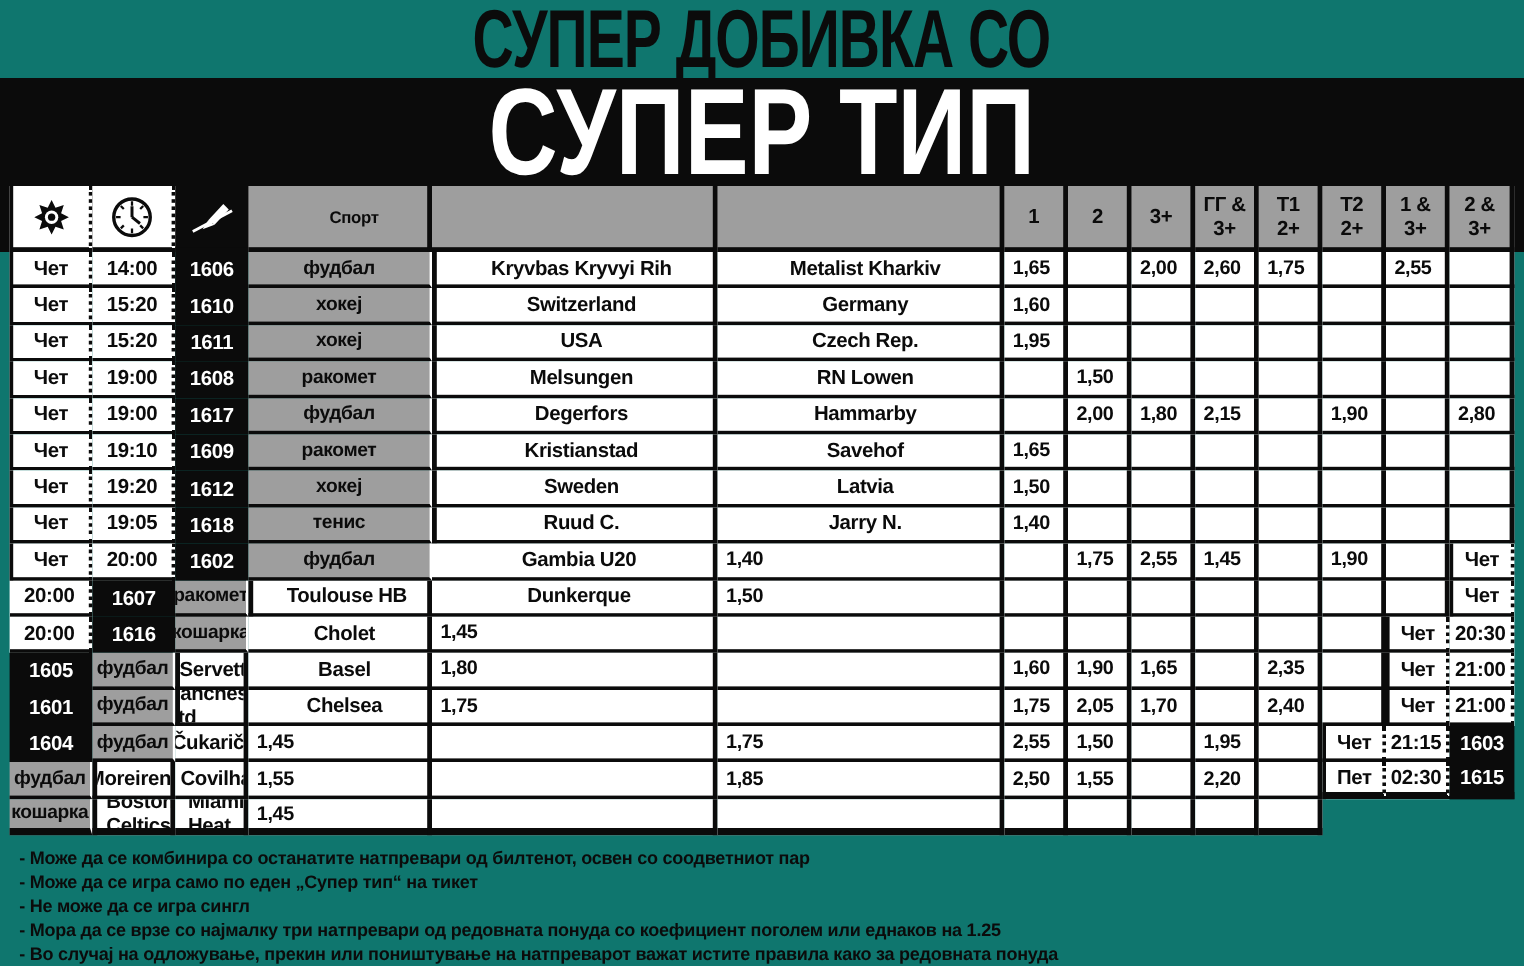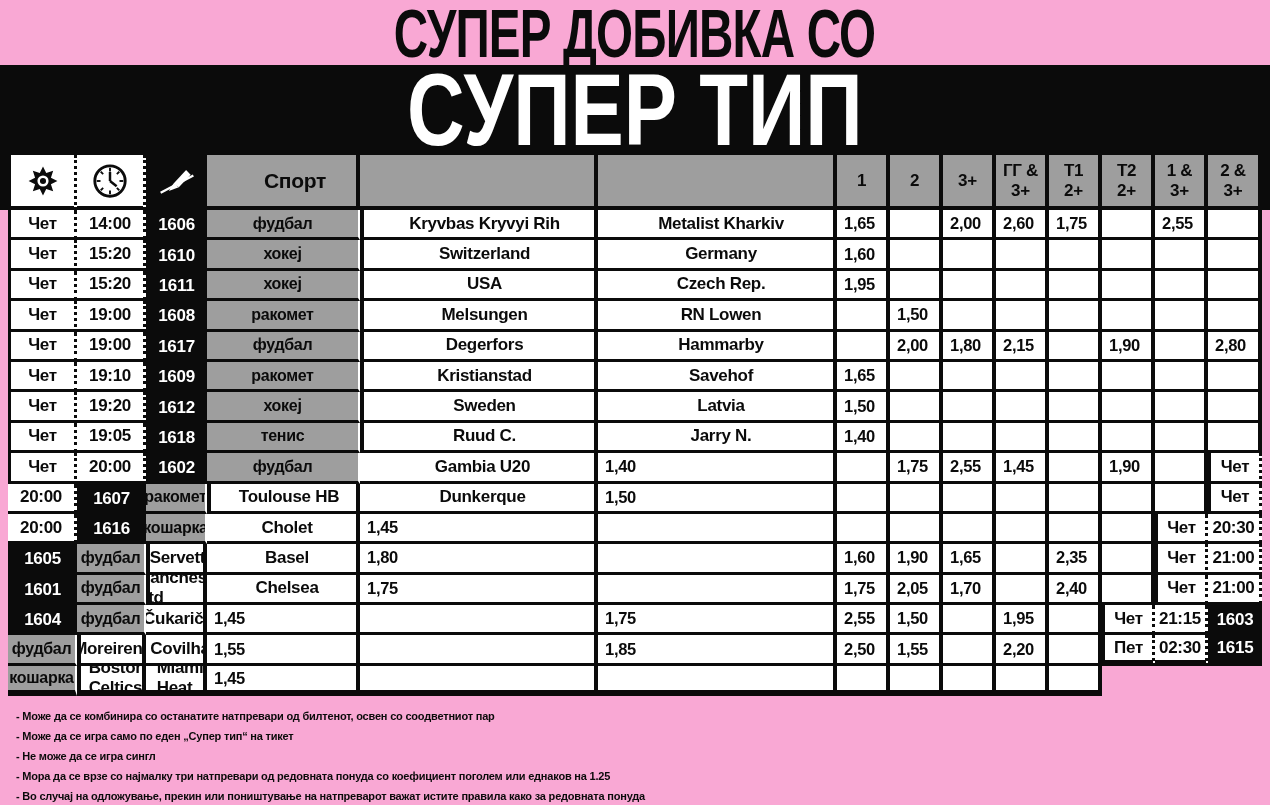--- a/index.html
+++ b/index.html
@@ -1,17 +1,17 @@
 <!DOCTYPE html>
 <html><head>
 <meta charset="utf-8">
 <style>
   * { margin:0; padding:0; box-sizing:border-box; }
   body { background:#ffffff; font-family:"Liberation Sans", sans-serif; }
-  .page { position:relative; width:1270px; height:805px; background:#f9a8d4; overflow:hidden; }
+  .page { position:relative; width:1270px; height:805px; background:#0f766e; overflow:hidden; }
 
   
   .title-top { height:65px; display:flex; align-items:center; justify-content:center; }
   .title-top span {
     font-size:58px; font-weight:800; color:#0b0b0b; white-space:nowrap;
     transform:scale(0.82, 1.18); letter-spacing:-1px;
   }
   .banner { position:relative; width:1270px; height:145px; background:#0b0b0b; }
   .banner-text-wrap { height:90px; display:flex; align-items:center; justify-content:center; }
   .banner-text-wrap span {
@@ -27,38 +27,38 @@
     grid-template-rows:55px repeat(16, 30.4px);
   }
   .cell { display:flex; align-items:center; justify-content:center; overflow:hidden;
           font-weight:700; color:#0b0b0b; letter-spacing:-0.3px; }
 
   
   .h-day, .h-time { background:#ffffff; border-right:3px dotted #0b0b0b; border-bottom:4px solid #0b0b0b; }
   .h-day { border-left:3px solid #0b0b0b; }
   .h-code { background:transparent; border-bottom:4px solid #0b0b0b; }
   .h-gray { background:#9e9e9e; border-right:4px solid #0b0b0b; border-bottom:4px solid #0b0b0b; }
-  .h-sport { font-size:21px;padding-left:27px; }
+  .h-sport { font-size:14px;padding-left:27px; }
   .h-odd { font-size:17px; line-height:1.15; text-align:center; white-space:pre-line; }
 
   
   .c-day, .c-time { background:#fff; font-size:17px; border-right:3px dotted #0b0b0b; border-bottom:3px solid #0b0b0b; }
   .c-day  { border-left:3px solid #0b0b0b; }
   .c-code { background:#0b0b0b; color:#ffffff; font-size:17px; }
   .c-sport{ background:#9e9e9e; font-size:16px; border-bottom:3px solid #0b0b0b; border-right:2px solid #ffffff; }
   .c-home { border-left:4px solid #0b0b0b; }
   .c-home, .c-away { font-size:17px; border-right:4px solid #0b0b0b; border-bottom:3px solid #0b0b0b; background:#fff;padding-left:11px; }
   .c-odd  { font-size:16.5px; justify-content:flex-start; padding-left:7px;
             border-right:4px solid #0b0b0b; border-bottom:3px solid #0b0b0b; background:#fff; }
   .last-row { border-bottom-width:6px !important; }
   .c-code.last-row, .c-sport.last-row { border-bottom:6px solid #0b0b0b; }
 
   
   .notes { margin:10px 0 0 16px; }
-  .note-line { font-size:11px; font-weight:700; color:#0b0b0b; line-height:20px; letter-spacing:-0.2px; }
+  .note-line { font-size:15px; font-weight:700; color:#0b0b0b; line-height:20px; letter-spacing:-0.2px; }
 
   .icon-box svg { display:block; }
 </style>
 </head>
 <body>
 
 <div class="page">
 
   <div class="title-top">
     <span>СУПЕР ДОБИВКА СО</span>

